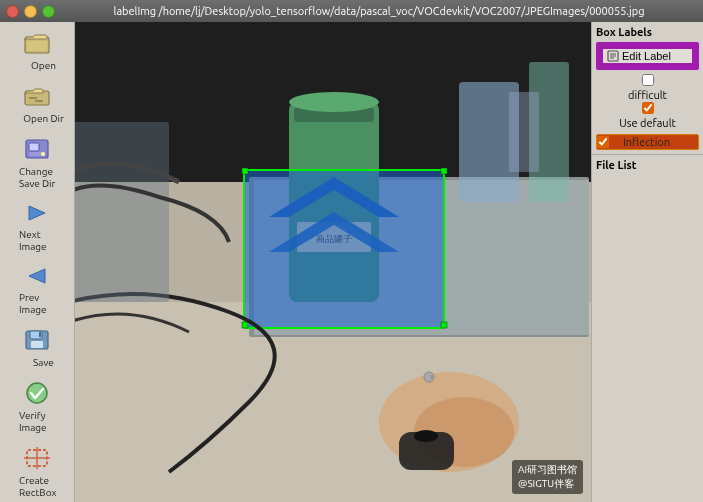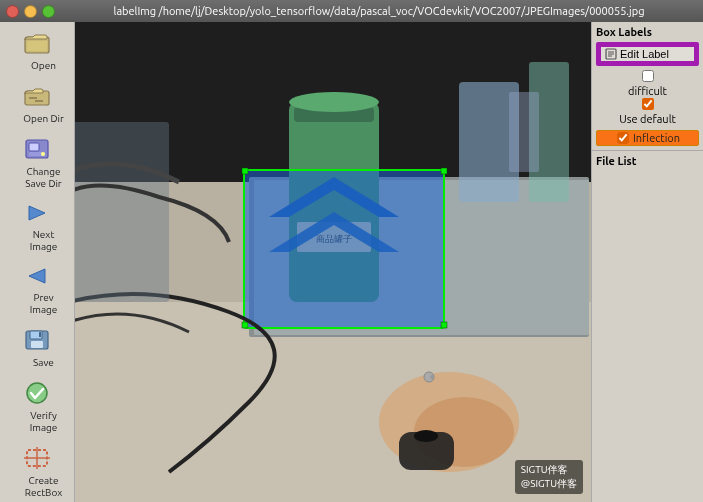--- a/index.html
+++ b/index.html
@@ -26,42 +26,42 @@
       width: 75px; background: #d4d0c8; display: flex; flex-direction: column;
       align-items: center; padding: 4px 0; gap: 2px; border-right: 1px solid #aaa;
       overflow: hidden;
     }
     .tool-btn {
       display: flex; flex-direction: column; align-items: center; justify-content: center;
       width: 68px; padding: 4px 2px; cursor: pointer; border: 1px solid transparent;
       border-radius: 2px; color: #222; gap: 2px;
     }
     .tool-icon { font-size: 22px; line-height: 1; }
-    .tool-label { font-size: 10px; text-align: center; line-height: 1.2; padding-left: 13px; }
+    .tool-label { font-size: 10px; text-align: left; line-height: 1.2; padding-left: 13px; }
     .image-area {
       flex: 1; background: #2a2a2a; position: relative; overflow: hidden;
     }
 
     
     .right-panel {
       width: 112px; background: #d4d0c8; display: flex; flex-direction: column;
       border-left: 1px solid #aaa;
     }
     .panel-section { padding: 4px; border-bottom: 1px solid #aaa; }
     .panel-title { font-weight: bold; font-size: 11px; margin-bottom: 4px; }
     .checkbox-label { display: flex; align-items: center; gap: 3px; font-size: 11px; cursor: pointer; flex-direction: column; }
     .checkbox-label input[type=checkbox] { width: 12px; height: 12px; }
     .edit-label-btn {
       display: flex; align-items: center; gap: 3px; font-size: 11px;
-      background: #e0ddd6; border: 5px solid #a21caf; padding: 1px 4px;
+      background: #e0ddd6; border: 7px solid #a21caf; padding: 1px 4px;
       cursor: pointer; border-radius: 2px; width: 100%;
     }
     .label-tag {
-      background: #f97316; color: #222; font-size: 11px; padding: 1px 20px;
-      border-radius: 2px; display: flex; align-items: center; gap: 4px;
+      background: #c2410c; color: #222; font-size: 11px; padding: 1px 0;
+      border-radius: 2px; display: flex; align-items: center; gap: 14px;
       border: 1px solid #d08000;
     }
     .label-tag input[type=checkbox] { width: 12px; height: 12px; accent-color: #e06000; }
 
     .file-list-section { padding: 4px; flex: 1; }
     .file-list-title { font-weight: bold; font-size: 11px; margin-bottom: 4px; }
 
     
     .watermark {
       position: absolute; bottom: 8px; right: 8px;
@@ -232,21 +232,21 @@
       <rect x="460" y="40" width="40" height="140" rx="3" fill="#77bbaa" opacity="0.5"></rect>
       <rect x="440" y="70" width="30" height="80" rx="2" fill="#99aacc" opacity="0.4"></rect>
 
       <rect x="0" y="100" width="100" height="180" rx="3" fill="#667788" opacity="0.4"></rect>
       <path d="M 0 150 Q 50 130 110 160" stroke="#444" stroke-width="5" fill="none"></path>
       <path d="M 0 170 Q 30 155 90 175 Q 150 190 160 220" stroke="#333" stroke-width="4" fill="none"></path>
     </svg>
     
     
     <div class="watermark">
-      <span>SIGTU伴客</span><br>
+      <span>AI研习图书馆</span><br>
       <span>@SIGTU伴客</span>
     </div>
   </div>
 
   <div class="right-panel">
     <div class="panel-section">
       <div class="panel-title">Box Labels</div>
 
       <button class="edit-label-btn">
         <svg width="12" height="12" viewBox="0 0 12 12">

